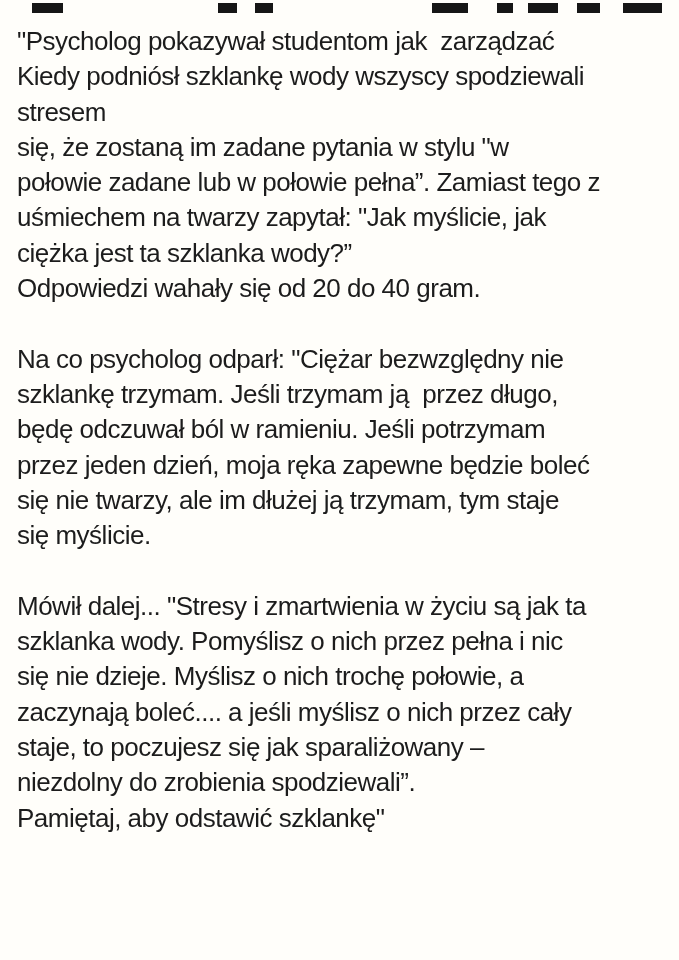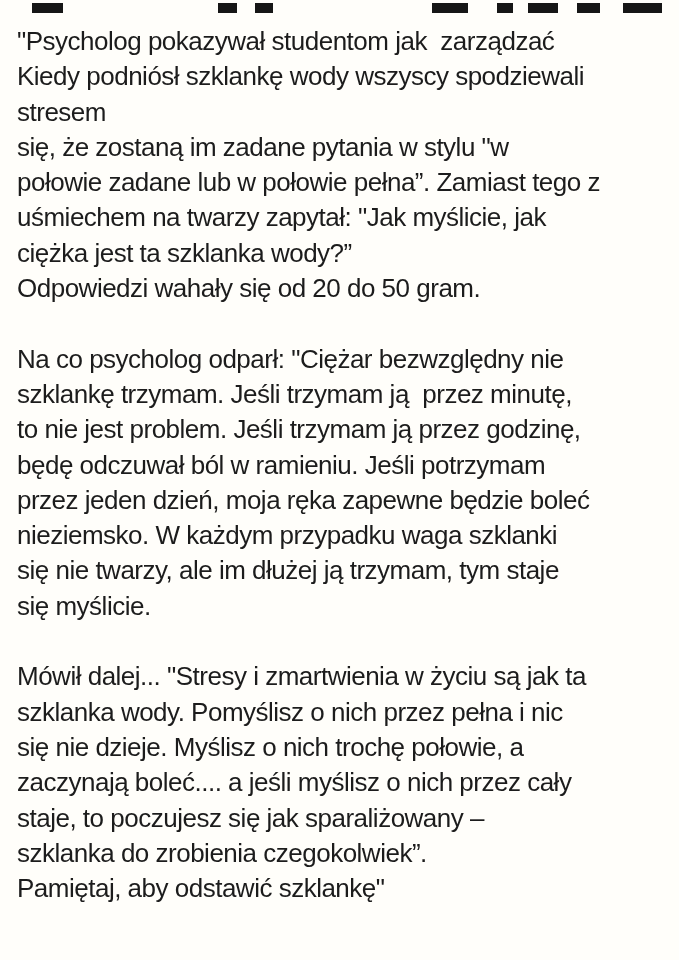--- a/index.html
+++ b/index.html
@@ -60,31 +60,29 @@
   </div>
 
 <main class="text-body">
     <div class="line">"Psycholog pokazywał studentom jak  zarządzać</div>
     <div class="line">Kiedy podniósł szklankę wody wszyscy spodziewali</div>
     <div class="line">stresem</div>
     <div class="line">się, że zostaną im zadane pytania w stylu "w</div>
     <div class="line">połowie zadane lub w połowie pełna”. Zamiast tego z</div>
     <div class="line">uśmiechem na twarzy zapytał: "Jak myślicie, jak</div>
     <div class="line">ciężka jest ta szklanka wody?”</div>
-    <div class="line">Odpowiedzi wahały się od 20 do 50 gram.</div>
+    <div class="line">Odpowiedzi wahały się od 20 do 40 gram.</div>
     <div class="line"></div>
     <div class="line">Na co psycholog odparł: "Ciężar bezwzględny nie</div>
-    <div class="line">szklankę trzymam. Jeśli trzymam ją  przez minutę,</div>
-    <div class="line">to nie jest problem. Jeśli trzymam ją przez godzinę,</div>
+    <div class="line">szklankę trzymam. Jeśli trzymam ją  przez długo,</div>
     <div class="line">będę odczuwał ból w ramieniu. Jeśli potrzymam</div>
     <div class="line">przez jeden dzień, moja ręka zapewne będzie boleć</div>
-    <div class="line">nieziemsko. W każdym przypadku waga szklanki</div>
     <div class="line">się nie twarzy, ale im dłużej ją trzymam, tym staje</div>
     <div class="line">się myślicie.</div>
     <div class="line"></div>
     <div class="line">Mówił dalej... "Stresy i zmartwienia w życiu są jak ta</div>
     <div class="line">szklanka wody. Pomyślisz o nich przez pełna i nic</div>
     <div class="line">się nie dzieje. Myślisz o nich trochę połowie, a</div>
     <div class="line">zaczynają boleć.... a jeśli myślisz o nich przez cały</div>
     <div class="line">staje, to poczujesz się jak sparaliżowany –</div>
-    <div class="line">szklanka do zrobienia czegokolwiek”.</div>
+    <div class="line">niezdolny do zrobienia spodziewali”.</div>
     <div class="line">Pamiętaj, aby odstawić szklankę"</div>
   </main>
 
 </body></html>

